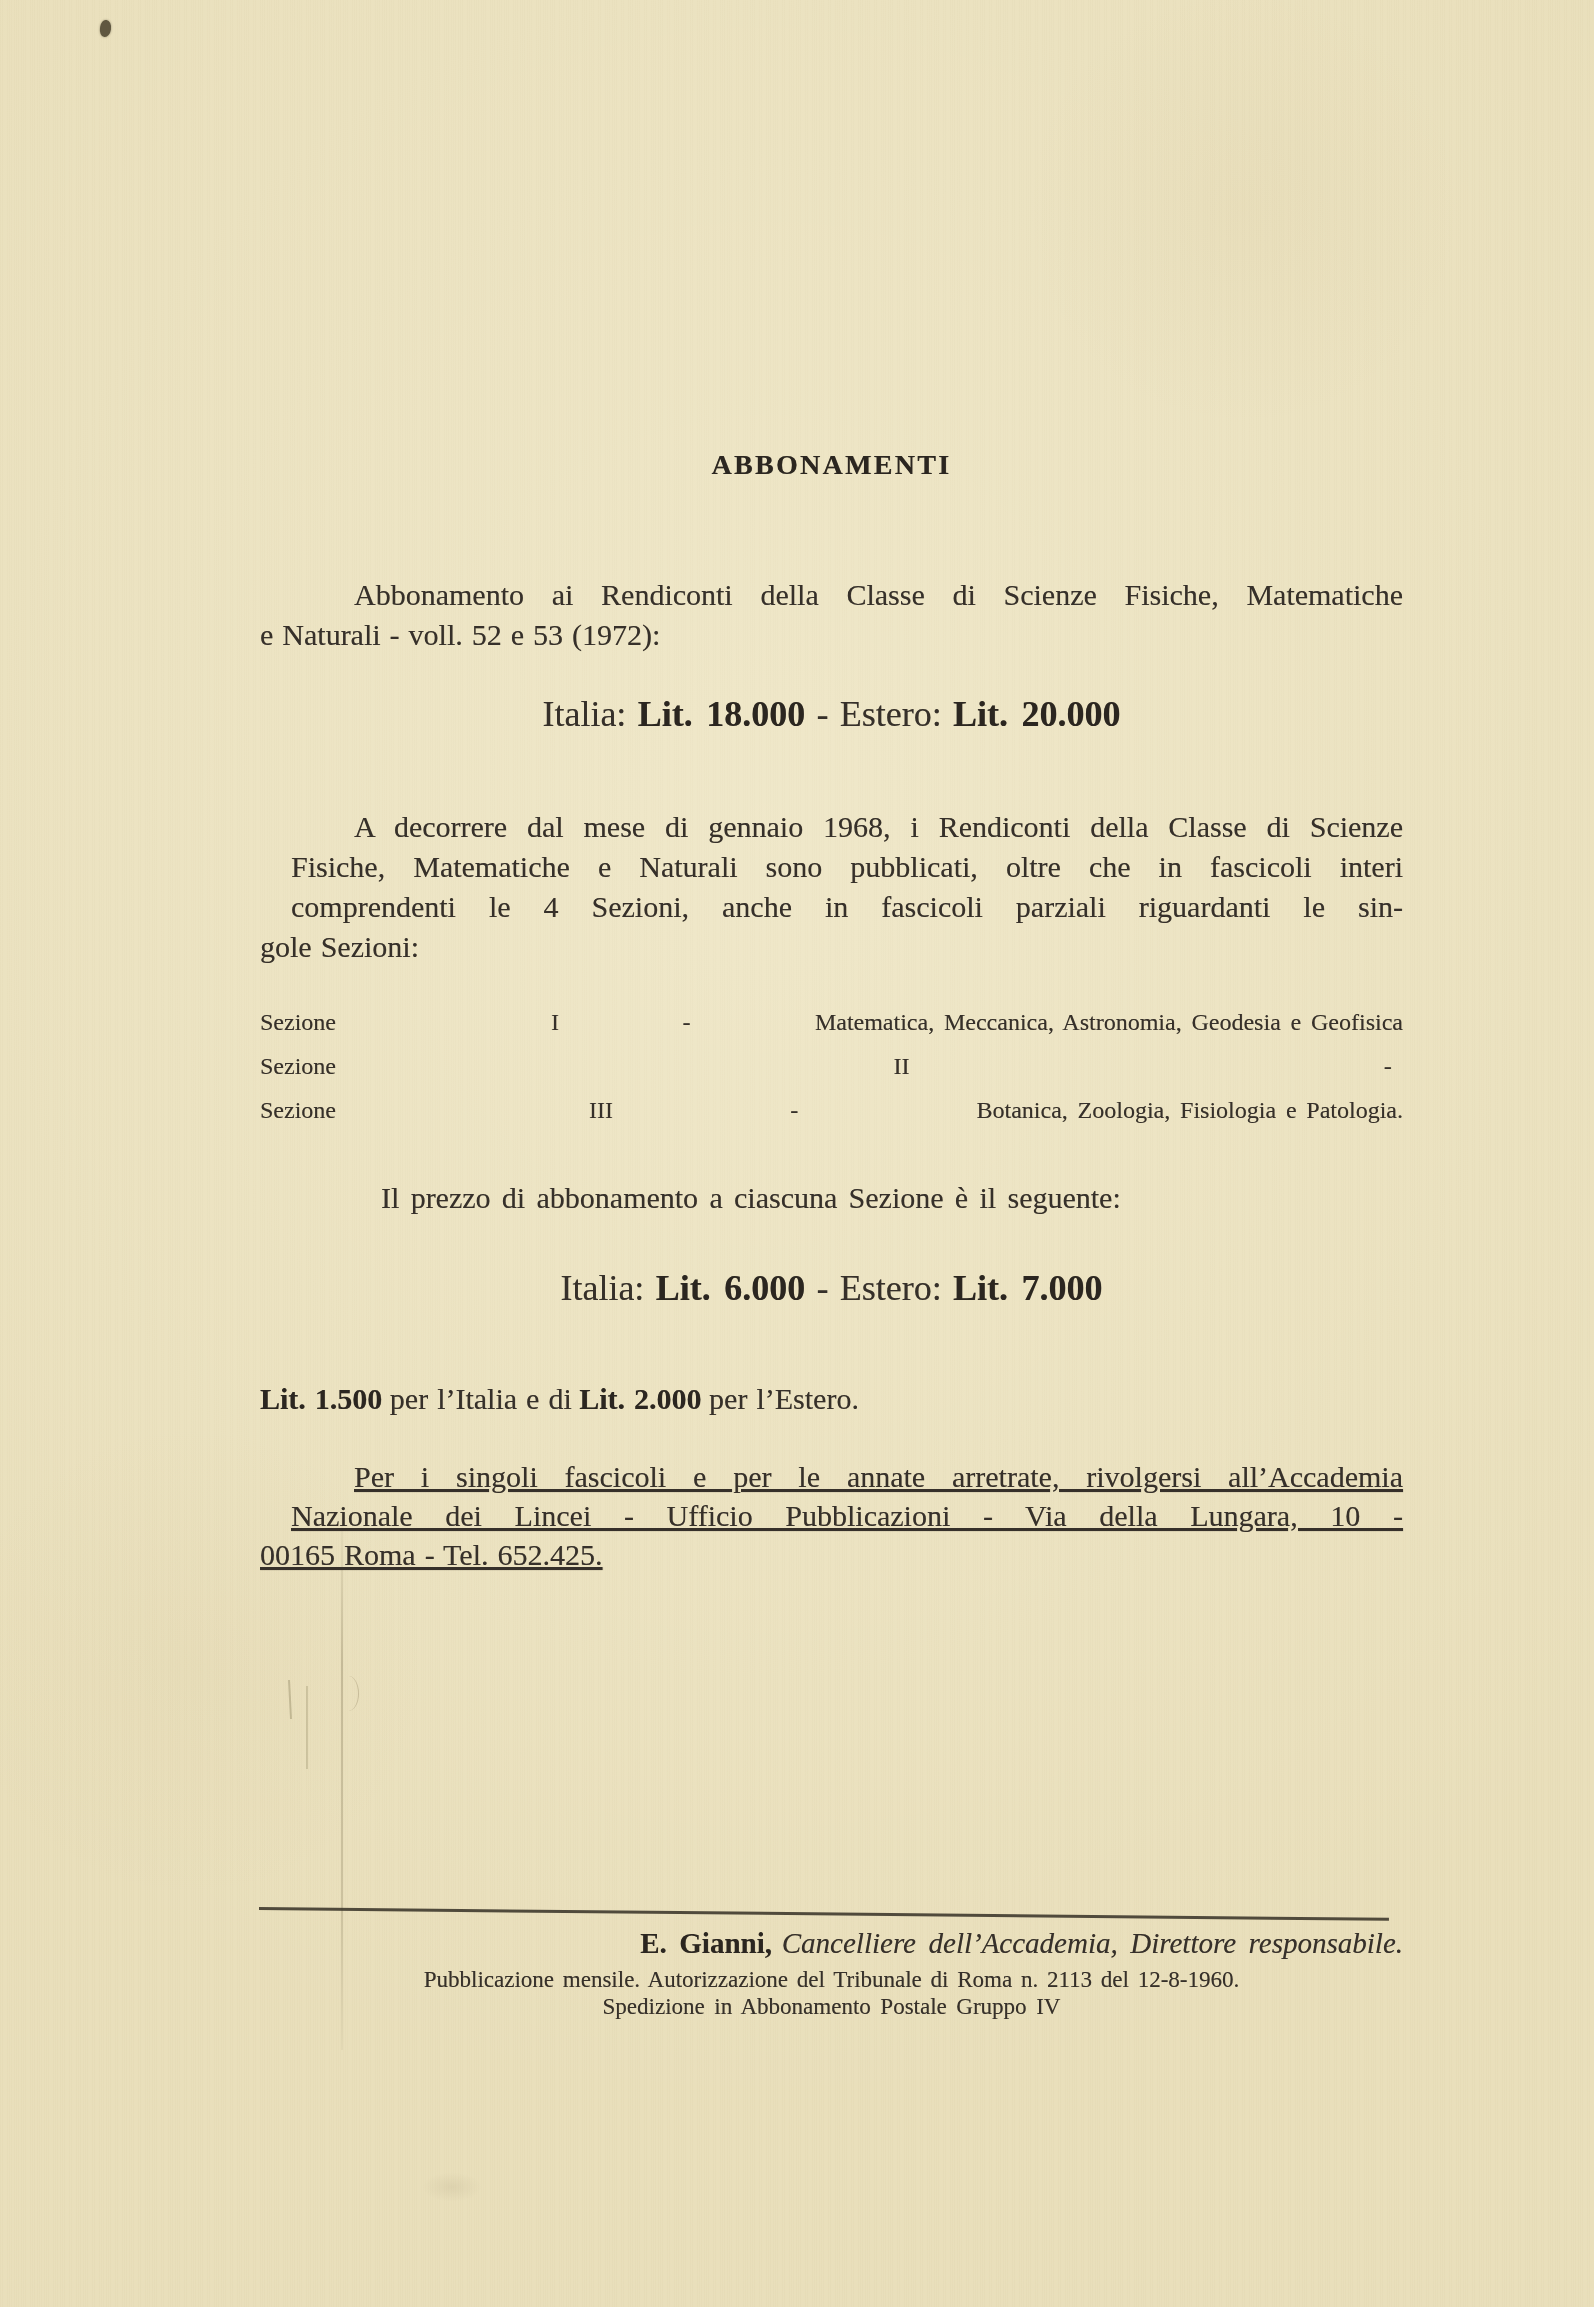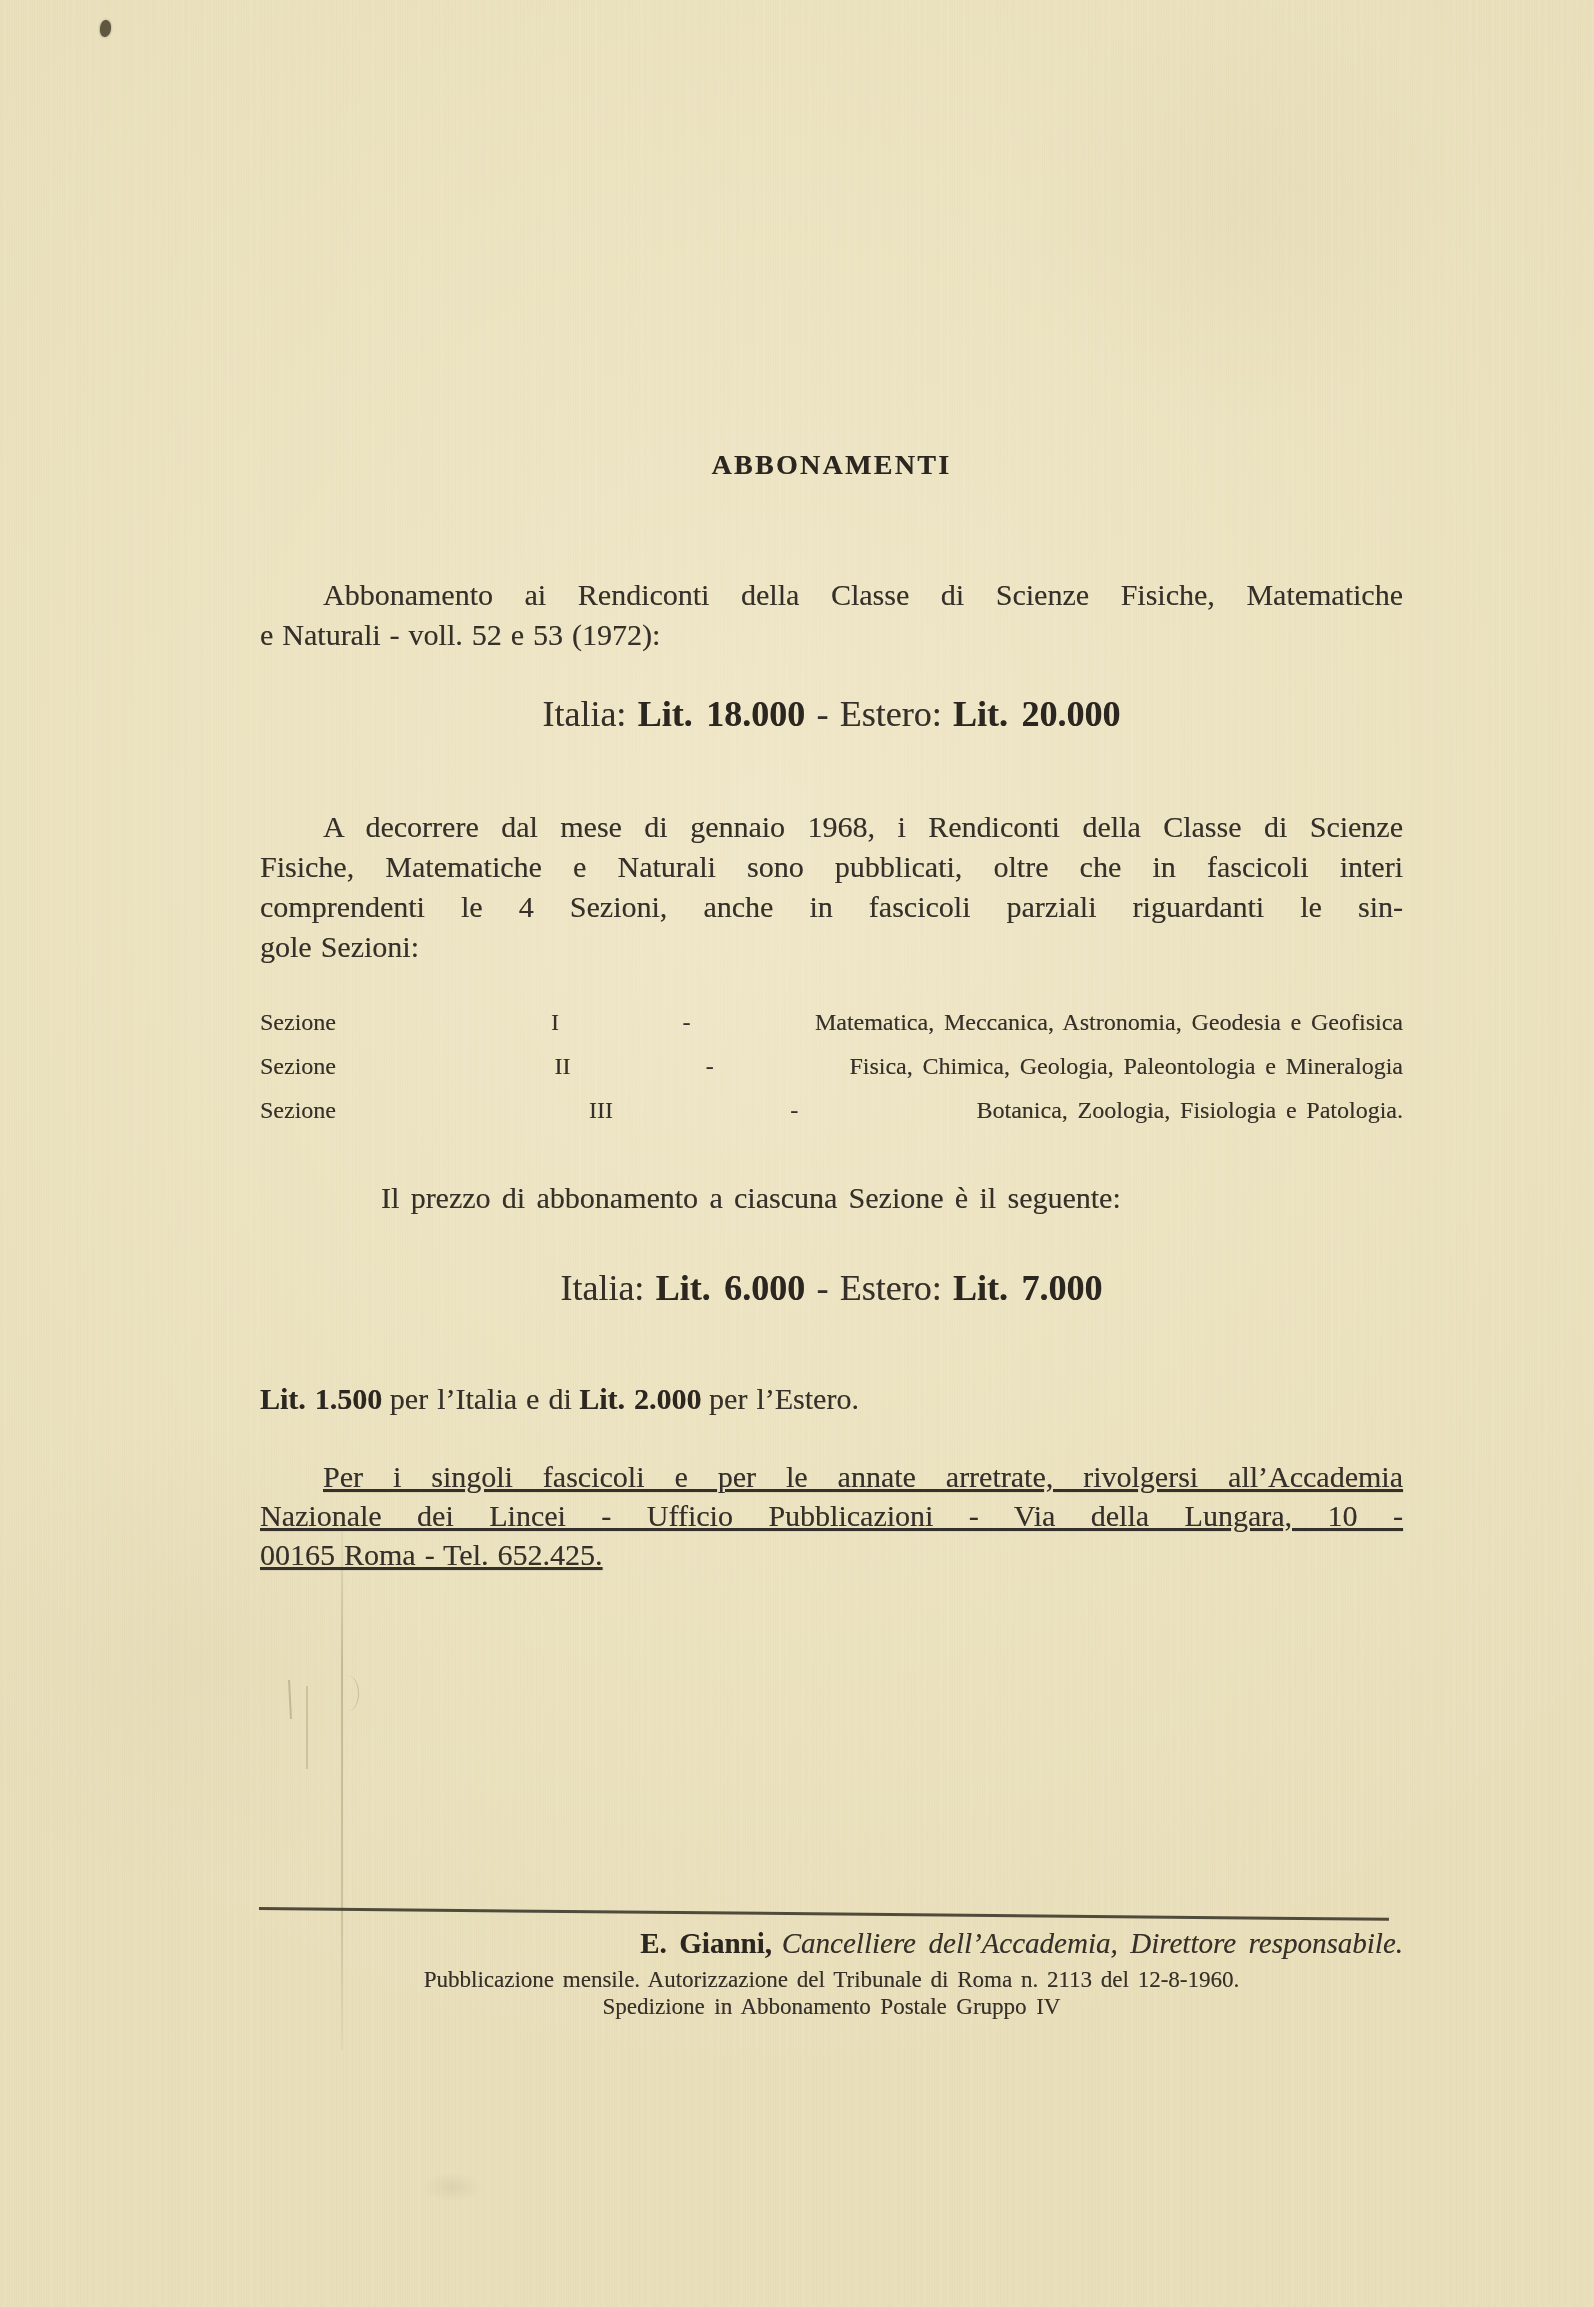--- a/index.html
+++ b/index.html
@@ -13,21 +13,21 @@
       radial-gradient(ellipse 150% 115% at 50% 50%, rgba(0,0,0,0) 72%, rgba(120,100,55,0.12) 100%),
       repeating-linear-gradient(90deg, rgba(150,130,80,0.030) 0px, rgba(150,130,80,0.030) 0.8px, rgba(255,255,255,0) 0.8px, rgba(255,255,255,0) 2.3px),
       radial-gradient(circle at 78% 9%, rgba(170,140,80,0.06), rgba(170,140,80,0) 9%),
       radial-gradient(circle at 12% 72%, rgba(170,140,80,0.05), rgba(170,140,80,0) 11%);
     color:#36302a;
   }
 
   .blk{position:absolute;left:260px;width:1143px;}
   .line{font-size:30px;line-height:40px;word-spacing:1.5px;
         text-shadow:0.2px 0.2px 0.5px rgba(56,48,34,0.45);}
-  .jline{text-align:justify;text-align-last:justify;}
+  .jline{text-align:justify;text-align-last:justify;margin-left:31px;}
   .ind{text-indent:63px;}
   .b{font-weight:bold;color:#2b2620;}
   .it{font-style:italic;}
   .ml12{margin-left:9.8px;}
   .mr10{margin-right:7.5px;}
 
   .title{top:442px;text-align:center;font-size:28px;font-weight:bold;
          letter-spacing:2.3px;color:#2b2620;line-height:45px;
          text-shadow:0.3px 0.3px 0.6px rgba(45,38,28,0.55);}
 
@@ -117,21 +117,20 @@
     <div class="sez-row">
       <span class="sez-label">Sezione</span>
         <span class="sez-num">I</span>
         <span class="sez-dash">-</span>
         <span class="sez-text">Matematica, Meccanica, Astronomia, Geodesia e Geofisica</span>
     </div>
     <div class="sez-row">
       <span class="sez-label">Sezione</span>
         <span class="sez-num">II</span>
         <span class="sez-dash">-</span>
-        <span class="sez-text">Fisica, Chimica, Geologia, Paleontologia e Mineralogia</span>
     </div>
     <div class="sez-row">
       <span class="sez-label">Sezione</span>
         <span class="sez-num">III</span>
         <span class="sez-dash">-</span>
         <span class="sez-text">Botanica, Zoologia, Fisiologia e Patologia.</span>
     </div>
   </div>
 
   <div class="blk ilprezzo">

